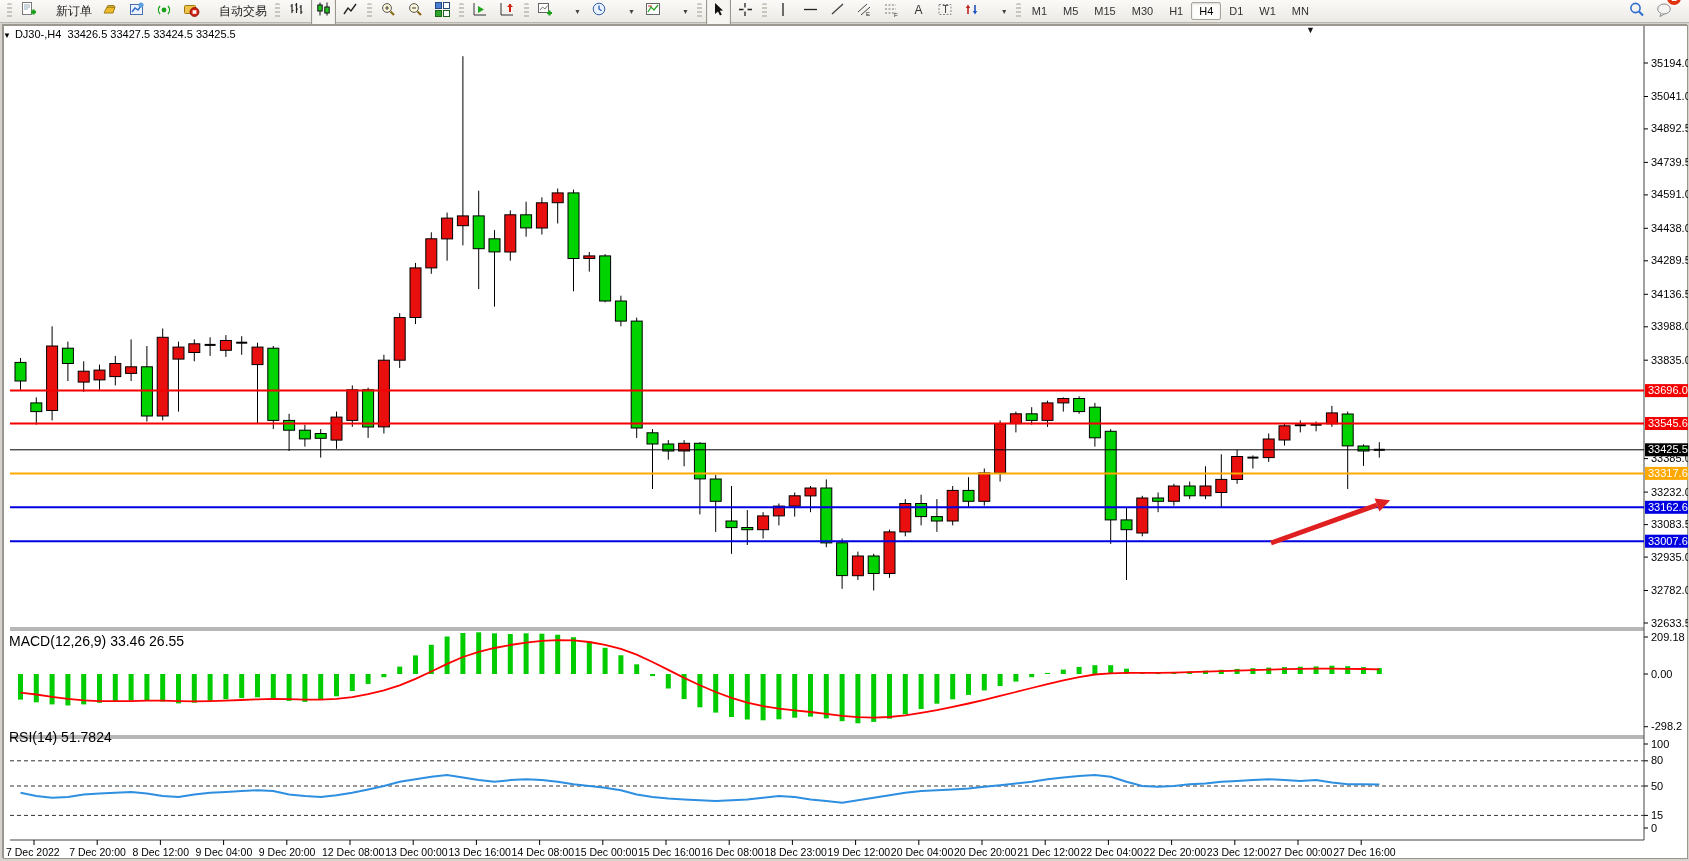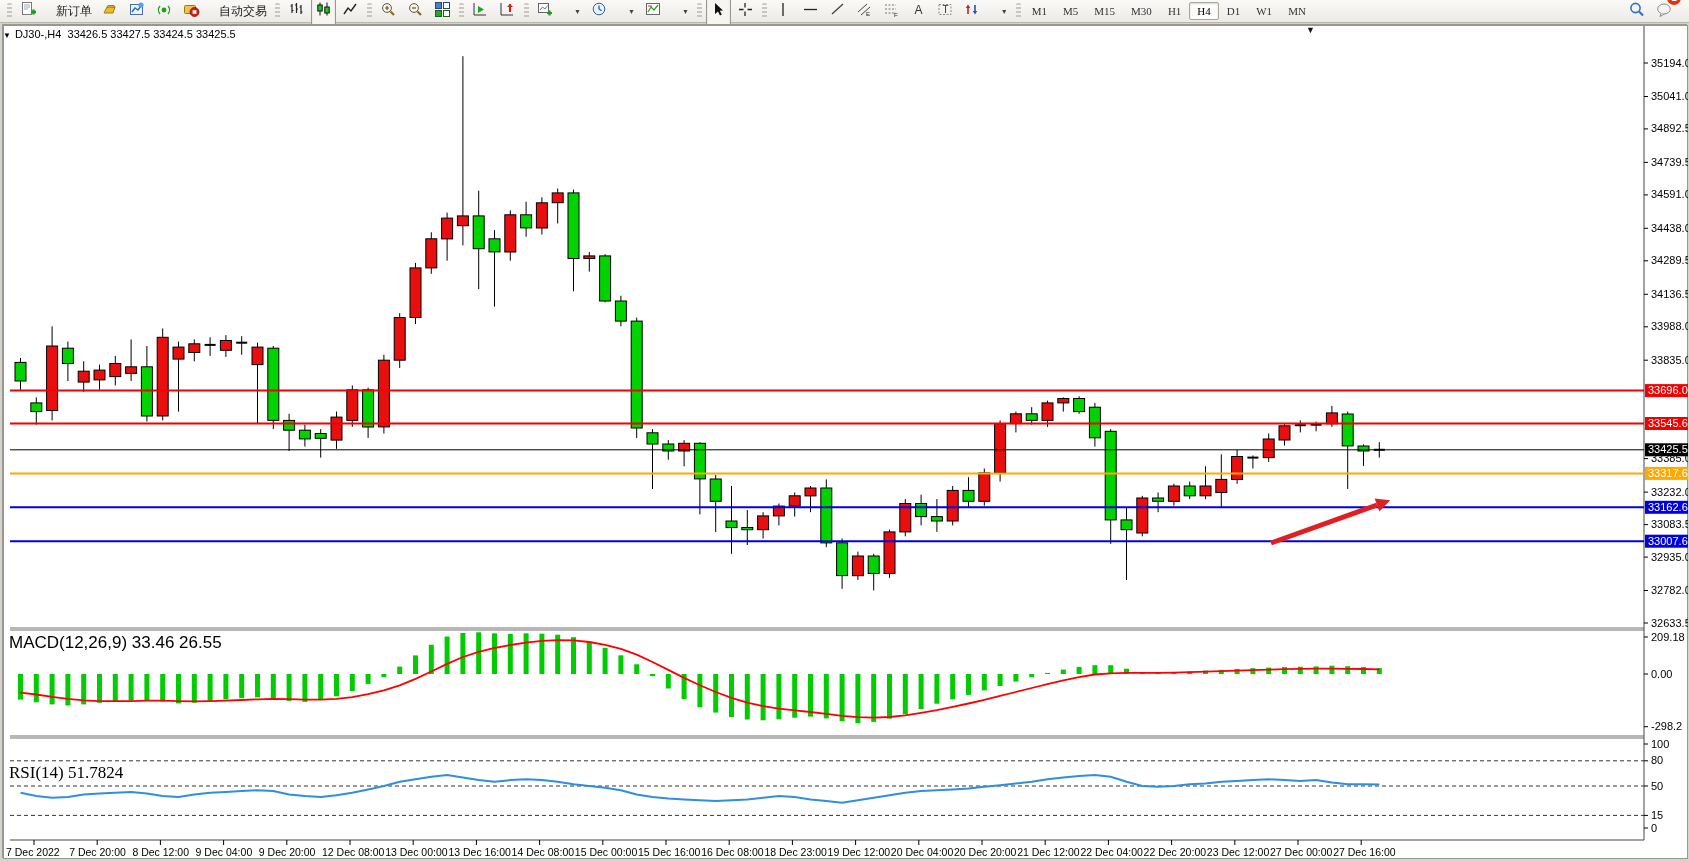--- a/index.html
+++ b/index.html
@@ -10,35 +10,35 @@
   .toolbar { position:absolute; left:0; top:0; width:1689px; height:23px;
     background:linear-gradient(#fbfaf8,#eceae5); border-bottom:1px solid #b8b5ae;
     display:flex; align-items:center; padding:0 4px; }
   .tb-grip { width:5px; height:16px; margin:0 3px;
     background:repeating-linear-gradient(#c9c6bf 0 2px, transparent 2px 4px); border-radius:2px; }
   .tb-btn { display:flex; align-items:center; gap:19px; padding:7px 3px; margin:0 1px;
     border:1px solid transparent; border-radius:2px; height:35px; cursor:default; }
   .tb-btn.active { border-color:#9a978f; background:#f6f5f2; box-shadow:inset 0 1px 2px #00000022; }
   .tb-btn .lbl { font-size:12px; color:#1c1c1c; white-space:nowrap; }
   .tb-btn .caret { font-size:7px; color:#444; margin-left:1px; }
-  .tf-btn { font-size:11px; color:#333; padding:2px 7px; border:1px solid transparent; border-radius:2px;font-family:Liberation Serif, serif; }
+  .tf-btn { font-size:11px; color:#333; padding:2px 7px; border:1px solid transparent; border-radius:2px; }
   .tf-btn.active { background:#fdfdfc; border-color:#a9a69e; box-shadow:inset 0 1px 2px #00000026; color:#000; }
   .tb-right { margin-left:auto; display:flex; align-items:center; }
   .badge { position:absolute; right:-5px; top:-4px; background:#e03410; color:#fff; font-size:10px;
     width:14px; height:14px; border-radius:8px; text-align:center; line-height:14px; font-weight:bold; }
   .chat-wrap { position:relative; margin:0 8px 0 2px; }
   
   .chart-window { position:absolute; left:2px; top:24px; width:1685px; height:834px;
     background:#fff; border:1px solid #9a978f; }
   svg.chart { position:absolute; left:0; top:0; }
   .chart-title { position:absolute; left:0; top:3px; font-size:11px; color:#000; }
   .chart-title .tri { font-size:8px; margin-right:4px; }
-  .ind-label { position:absolute; left:6px; font-size:17px; color:#000; }
+  .ind-label { position:absolute; left:6px; font-size:14px; color:#000; }
   .macd-label { top:608px; }
-  .rsi-label { top:738px;font-family:Liberation Serif, serif; }
+  .rsi-label { top:704px; }
   .shift-marker { position:absolute; left:1303px; top:0px; font-size:9px; color:#111; }
   text { font-family:"Liberation Sans","DejaVu Sans",sans-serif; }
 </style>
 </head>
 <body>
 
 <div class="app">
   <div class="toolbar" id="toolbar">
       <div class="tb-grip"></div>
       <div class="tb-btn">

